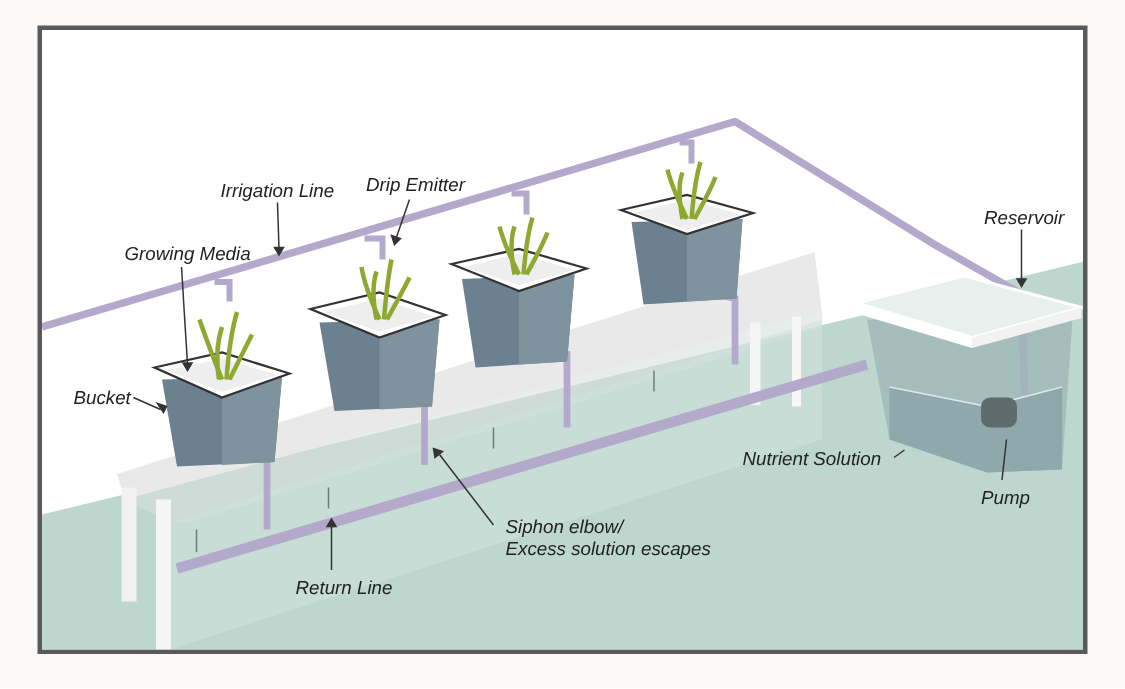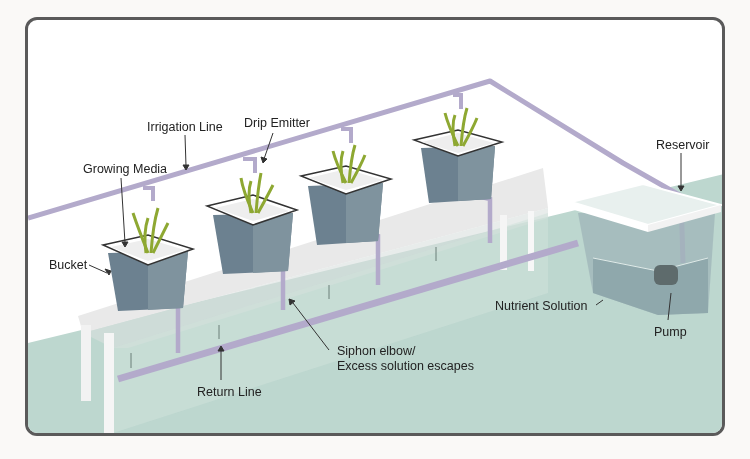--- a/index.html
+++ b/index.html
@@ -1,17 +1,17 @@
 <!DOCTYPE html>
 <html><head>
 <meta charset="utf-8">
 <style>
   html,body{margin:0;padding:0;}
   body{width:750px;height:459px;background:#faf9f7;overflow:hidden;position:relative;font-family:"Liberation Sans",sans-serif;}
-  .frame{position:absolute;left:25px;top:17px;width:700px;height:419px;border:3px solid #5a5a5a;border-radius:12px;overflow:hidden;background:#ffffff;box-sizing:border-box;}
+  .frame{position:absolute;left:25px;top:17px;width:700px;height:419px;border:3px solid #5a5a5a;border-radius:0;overflow:hidden;background:#ffffff;box-sizing:border-box;font-style:italic;}
   svg{position:absolute;left:0;top:0;}
   .lbl{font-family:"Liberation Sans",sans-serif;font-size:12.5px;fill:#222;}
 </style>
 </head>
 <body>
 
 <div class="frame">
 <svg width="700" height="419" viewBox="25 17 700 419">
 
   <polygon points="25,340 725,170 725,436 25,436" fill="#bdd7cf"></polygon>

